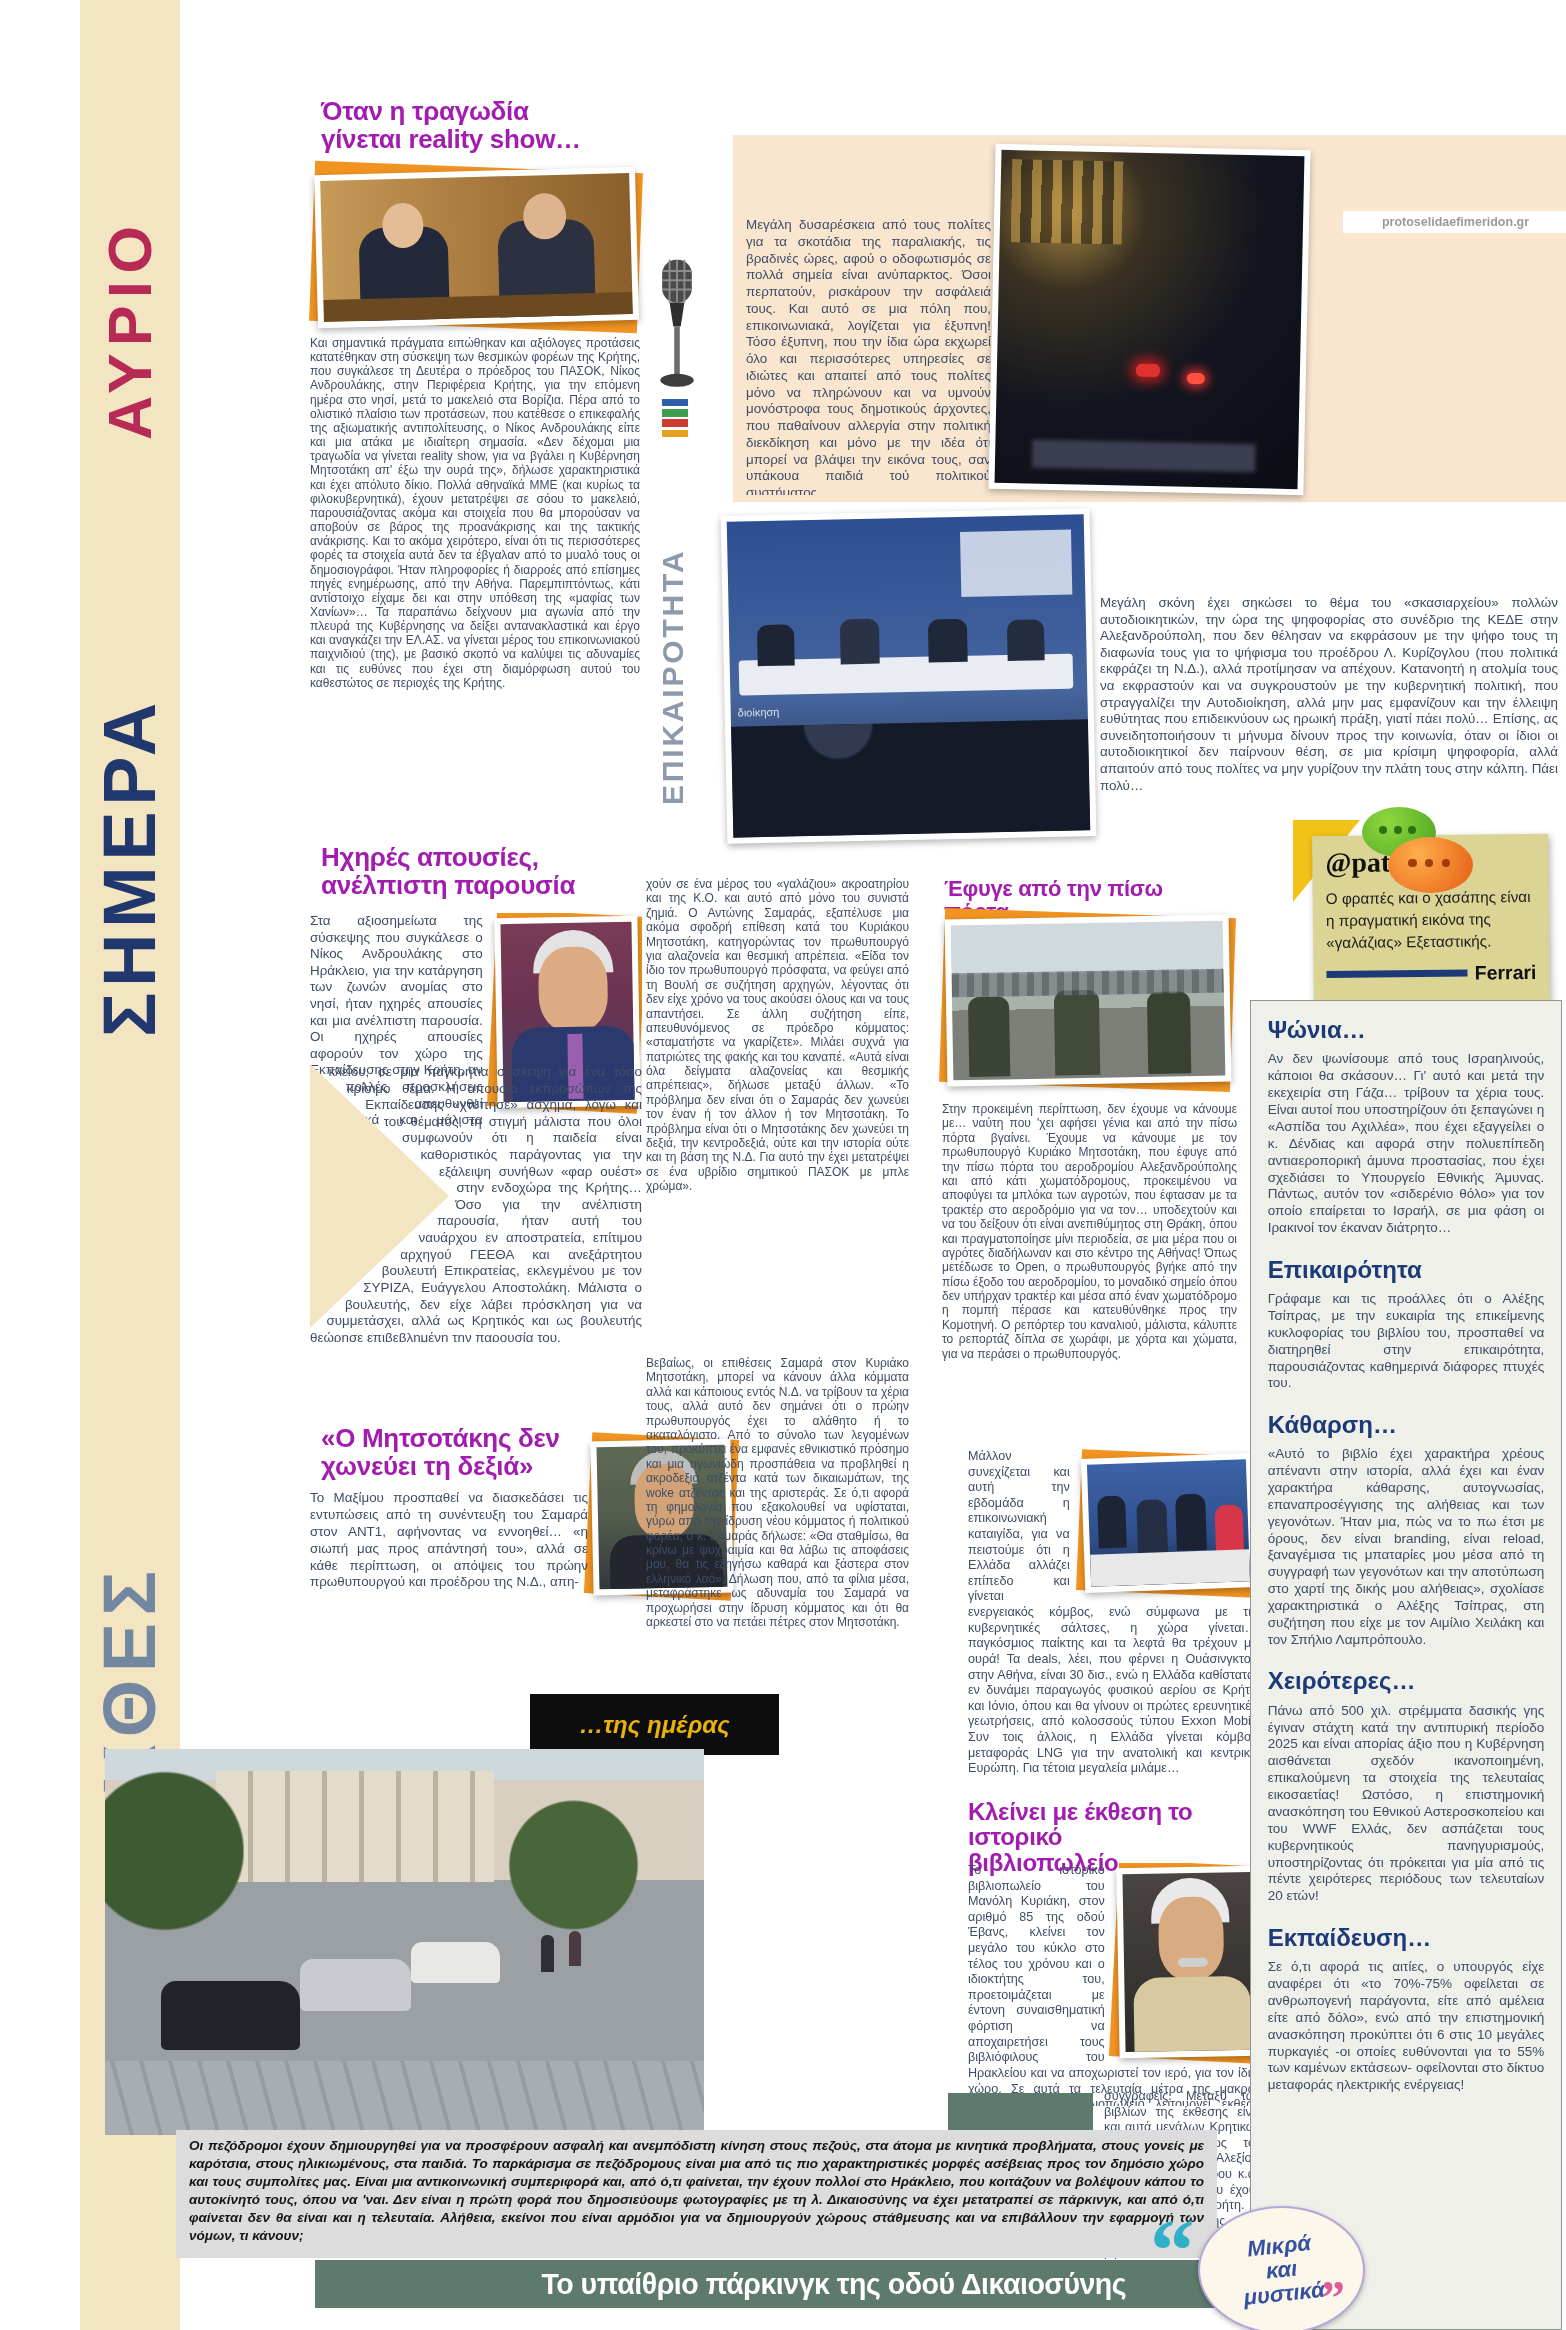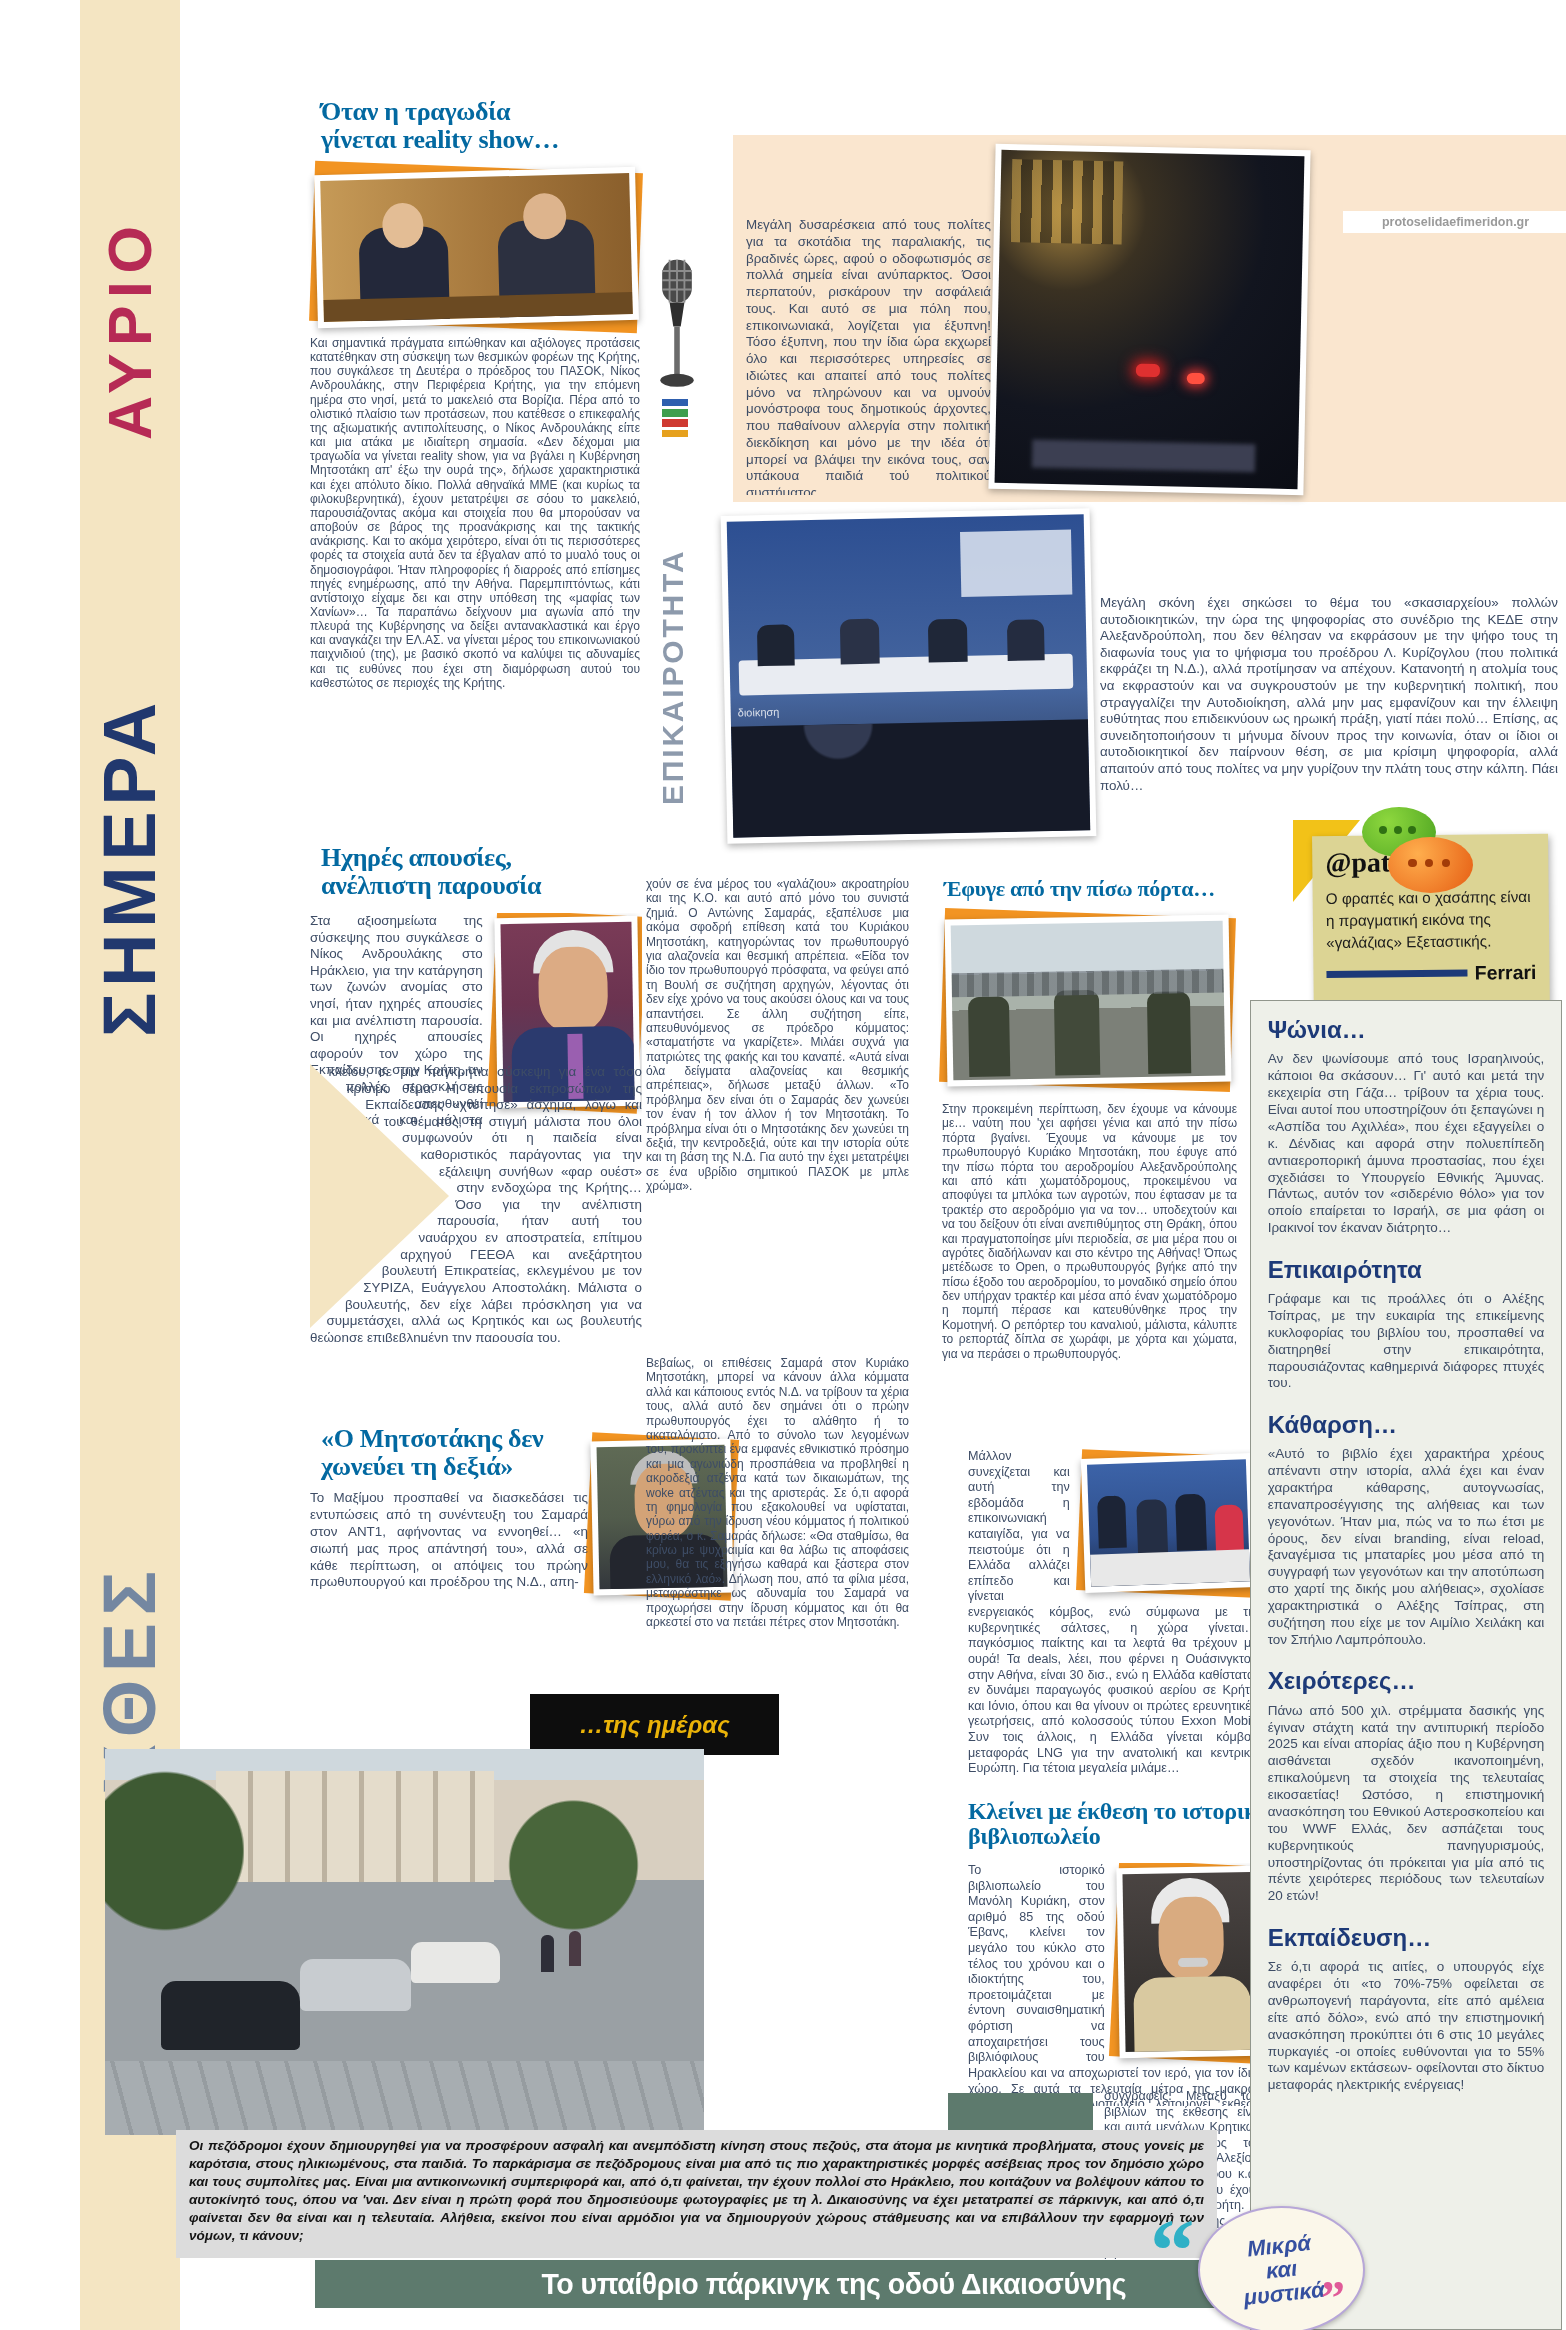--- a/index.html
+++ b/index.html
@@ -1,22 +1,22 @@
 <!DOCTYPE html>
 <html style="font-size:15px"><head>
 <meta charset="utf-8">
 <style>
   html,body{margin:0;padding:0;background:#fff;}
   .sheet{position:relative;width:1567px;height:2330px;background:#ffffff;overflow:hidden;
          font-family:"Liberation Sans",sans-serif;}
   .abs{position:absolute;}
   .vtx{position:absolute;writing-mode:vertical-rl;transform:rotate(180deg);
        font-weight:800;text-align:center;}
-  .headline{position:absolute;color:#0369a1;font-weight:800;line-height:1.06;
-            white-space:pre-line;letter-spacing:-0.3px;font-family:Liberation Serif, serif;}
+  .headline{position:absolute;color:#a21caf;font-weight:800;line-height:1.06;
+            white-space:pre-line;letter-spacing:-0.3px;}
   .body-txt{position:absolute;color:#3e4d66;text-align:justify;overflow:hidden;}
   .sb-title{color:#1d3a78;font-weight:800;font-size:24px;margin:0 0 7.4px 0;}
   .sb-body{color:#3e4d66;font-size:13.5px;line-height:1.25;text-align:justify;margin:0 0 18.6px 0;}
   .photo-mat{position:absolute;inset:0;background:#f29422;}
   .photo-frame{position:absolute;background:#ffffff;box-shadow:0 2.8px 7.4px rgba(0,0,0,.30);}
   .photo-inner{position:absolute;inset:5.6px;overflow:hidden;}
   .ribbon{position:absolute;background:#0d0d0d;display:flex;align-items:center;justify-content:center;}
   .wedge{float:left;width:139px;height:264px;background:#f4e5c2;
          clip-path:polygon(0 0,100% 50%,0 100%);
          shape-outside:polygon(0 0,100% 50%,0 100%);margin-right:7.4px;}

